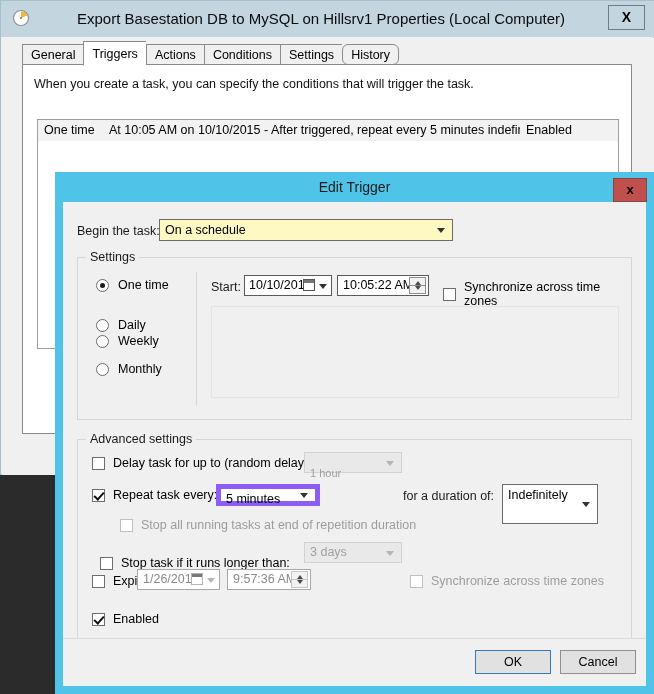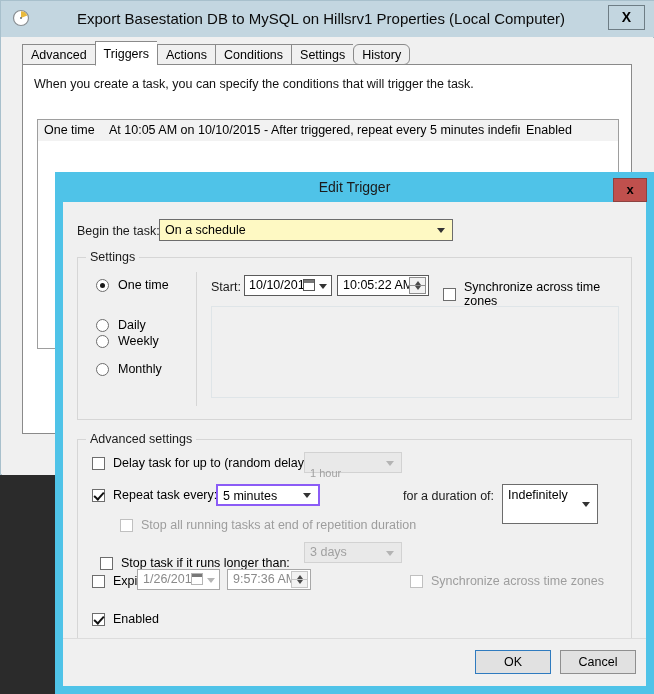--- a/index.html
+++ b/index.html
@@ -323,21 +323,21 @@
   }
   #delay-select-text {
     position: absolute; left: 5px; top: 11px; line-height: 19px;
     font-size: 11px; color: #a0a0a0;
   }
 
   #repeat-row { left: 14px; top: 48px; }
   #repeat-select {
     position: absolute; left: 138px; top: 44px;
     width: 104px; height: 22px;
-    background: #fff; border: 2px solid #8b5cf6;
+    background: #fff; border: 5px solid #8b5cf6;
   }
   #repeat-select-text {
     position: absolute; left: 5px; top: 0; line-height: 20px; font-size: 12.5px;
   }
   #duration-label { position: absolute; left: 325px; top: 49px; }
   #duration-select {
     position: absolute; left: 424px; top: 44px;
     width: 96px; height: 40px;
     background: #fff; border: 1px solid #6c6c6c;
   }
@@ -411,21 +411,21 @@
         <circle cx="9" cy="9" r="1" fill="#6a6f73"></circle>
       </svg>
     </span>
     <div id="parent-title-text">Export Basestation DB to MySQL on Hillsrv1 Properties (Local Computer)</div>
     <div id="parent-close-btn">X</div>
   </div>
 
   <div id="parent-client">
 
     <div id="tab-strip">
-      <div class="tab">Advanced</div>
+      <div class="tab">General</div>
       <div class="tab active">Triggers</div>
       <div class="tab">Actions</div>
       <div class="tab">Conditions</div>
       <div class="tab">Settings</div>
       <div class="tab">History</div>
     </div>
 
     <div id="tab-panel">
       <div id="tab-desc" class="lbl">When you create a task, you can specify the conditions that will trigger the task.</div>
 

